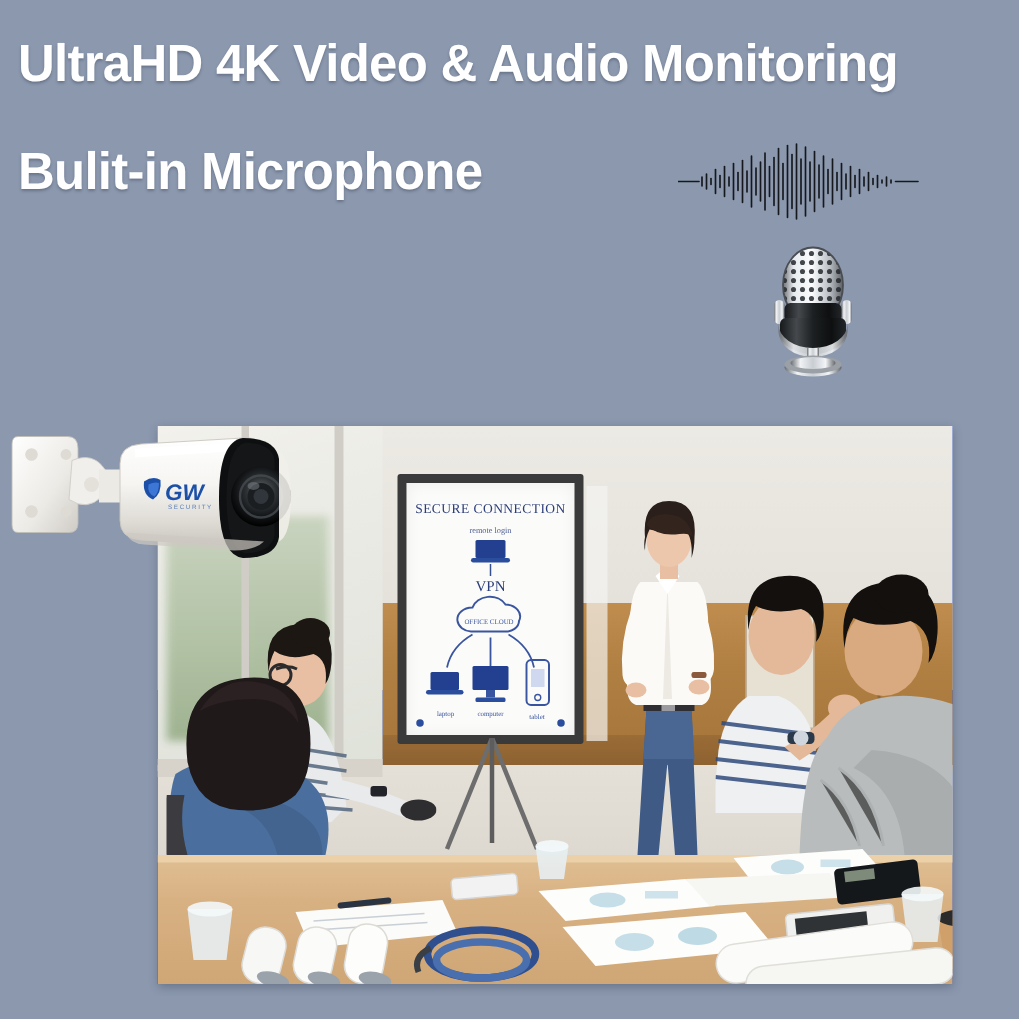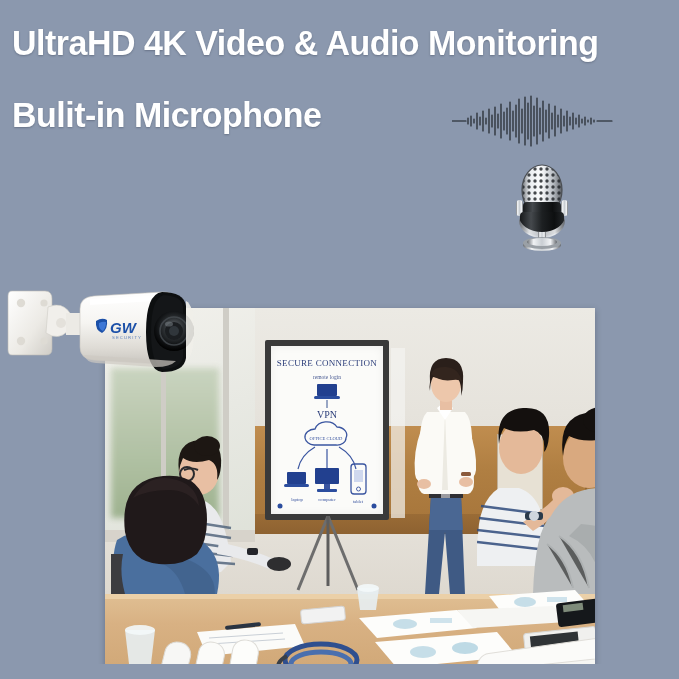--- a/index.html
+++ b/index.html
@@ -22,21 +22,21 @@
   #h2{top:95px;font-size:35px;transform:scaleX(.97);transform-origin:left center;}
 
   
   #waveform{position:absolute;left:452px;top:95px;width:166px;height:52px;}
 
   
   #mic{position:absolute;left:502px;top:160px;width:80px;height:96px;}
 
   
   #photo{
-    position:absolute;left:105px;top:308px;width:490px;height:372px;
+    position:absolute;left:105px;top:284px;width:530px;height:372px;
     overflow:hidden;background:#1d4ed8;
     box-shadow:0 2px 6px rgba(40,50,65,.35);
   }
   .ph{position:absolute;}
 
   
   #wall-upper{left:0;top:0;width:558px;height:176px;
      background:linear-gradient(180deg,#eceae4 0%,#e6e3dc 60%,#e0dcd4 100%);}
   #wall-wood{left:150px;top:118px;width:408px;height:108px;
      background:linear-gradient(180deg,#c08d4f 0%,#b07f42 40%,#a5743a 100%);}

